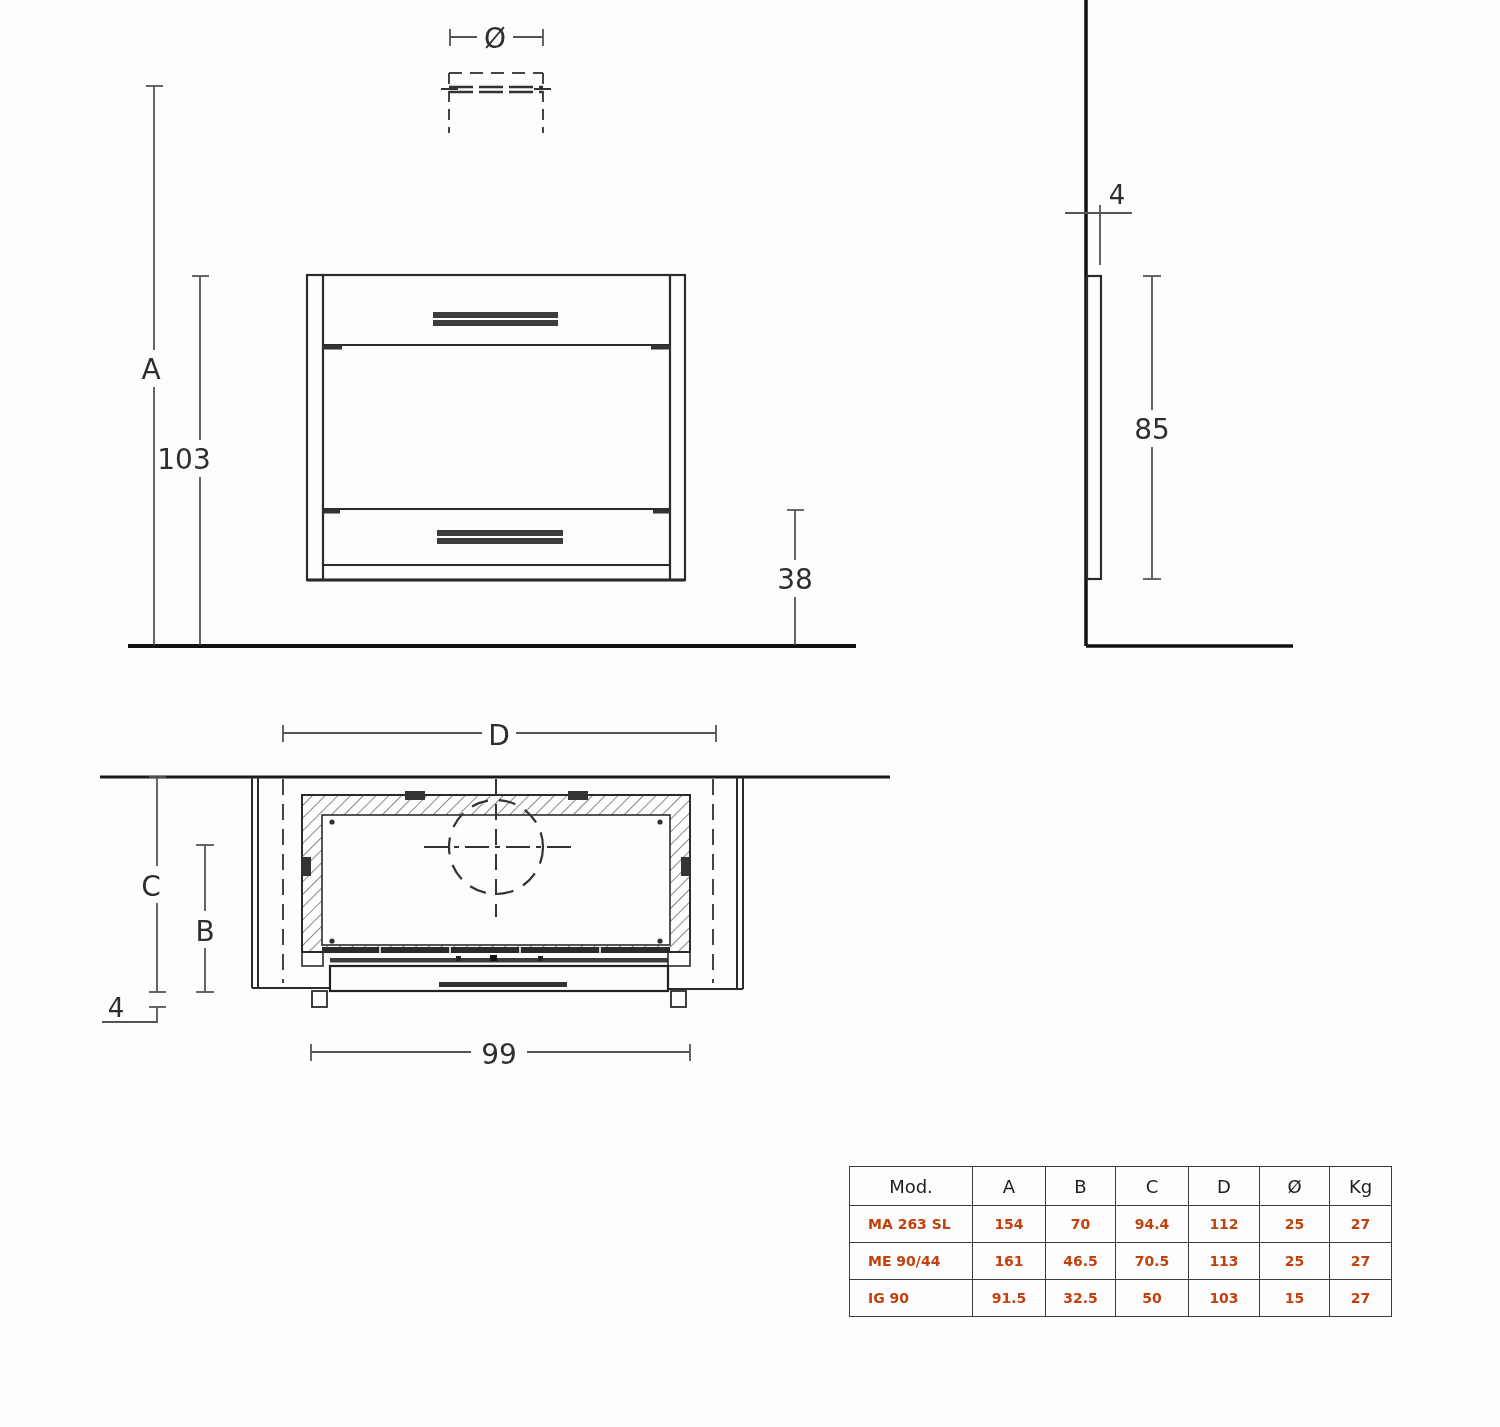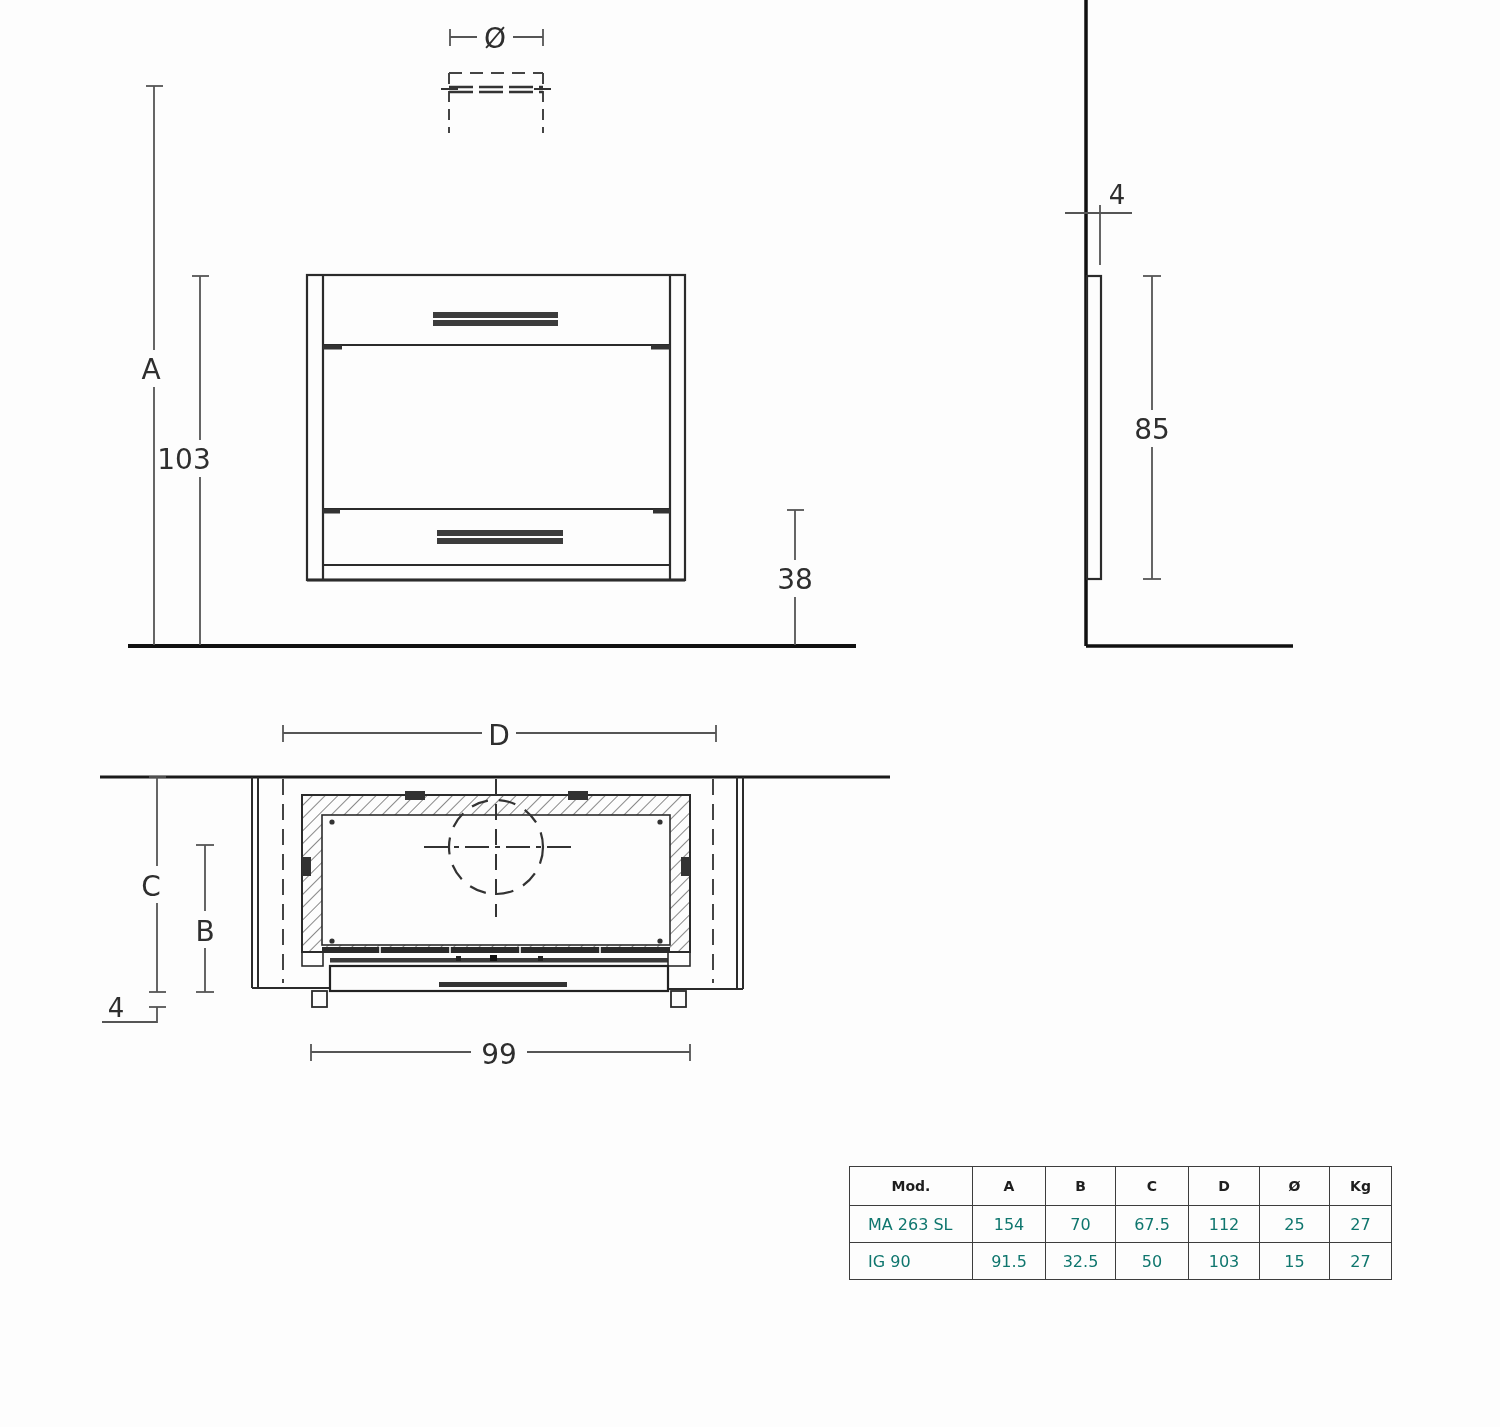--- a/index.html
+++ b/index.html
@@ -7,25 +7,25 @@
     width:1500px;height:1427px;position:relative;overflow:hidden;
     background:#fdfdfd;font-family:"DejaVu Sans","Liberation Sans",sans-serif;
   }
   svg text{fill:#2e2e2e;}
   .dimlabel{font-size:28px;}
   .dimlabel-sm{font-size:26px;}
   
   .spec-table{position:absolute;left:849px;top:1166px;width:542px;}
   .spec-table table{border-collapse:collapse;table-layout:fixed;width:542px;}
   .spec-table td,.spec-table th{
-    border:1.6px solid #3d3d3d;font-weight:normal;
-    font-size:16px;color:#0f766e;text-align:center;vertical-align:middle;
+    border:1.6px solid #3d3d3d;font-weight:bold;
+    font-size:14px;color:#c2410c;text-align:center;vertical-align:middle;
     padding:0;height:36px;overflow:hidden;white-space:nowrap;
   }
-  .spec-table tr.hdr th{height:38px;font-weight:bold;font-size:14px;color:#1e1e1e;}
+  .spec-table tr.hdr th{height:38px;font-weight:normal;font-size:18px;color:#1e1e1e;}
   .spec-table td.model{text-align:left;padding-left:18px;}
   .c0{width:123px}.c1{width:73px}.c2{width:70px}.c3{width:73px}
   .c4{width:71px}.c5{width:70px}.c6{width:62px}
 </style>
 </head>
 <body>
 
 
 
 <svg width="1500" height="1427" viewBox="0 0 1500 1427" xmlns="http://www.w3.org/2000/svg">
@@ -244,22 +244,31 @@
       <th>B</th>
       <th>C</th>
       <th>D</th>
       <th>Ø</th>
       <th>Kg</th>
     </tr>
     <tr>
       <td class="model">MA 263 SL</td>
       <td>154</td>
       <td>70</td>
-      <td>67.5</td>
+      <td>94.4</td>
       <td>112</td>
+      <td>25</td>
+      <td>27</td>
+    </tr>
+    <tr>
+      <td class="model">ME 90/44</td>
+      <td>161</td>
+      <td>46.5</td>
+      <td>70.5</td>
+      <td>113</td>
       <td>25</td>
       <td>27</td>
     </tr>
     <tr>
       <td class="model">IG 90</td>
       <td>91.5</td>
       <td>32.5</td>
       <td>50</td>
       <td>103</td>
       <td>15</td>

